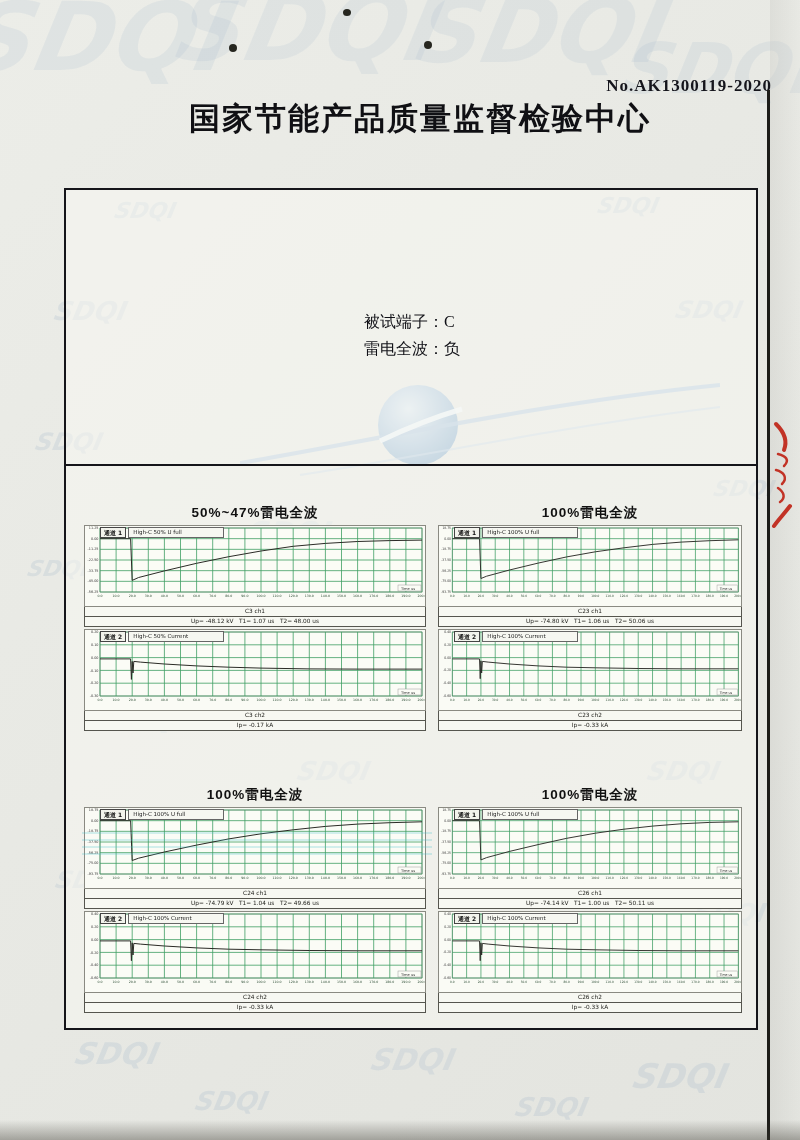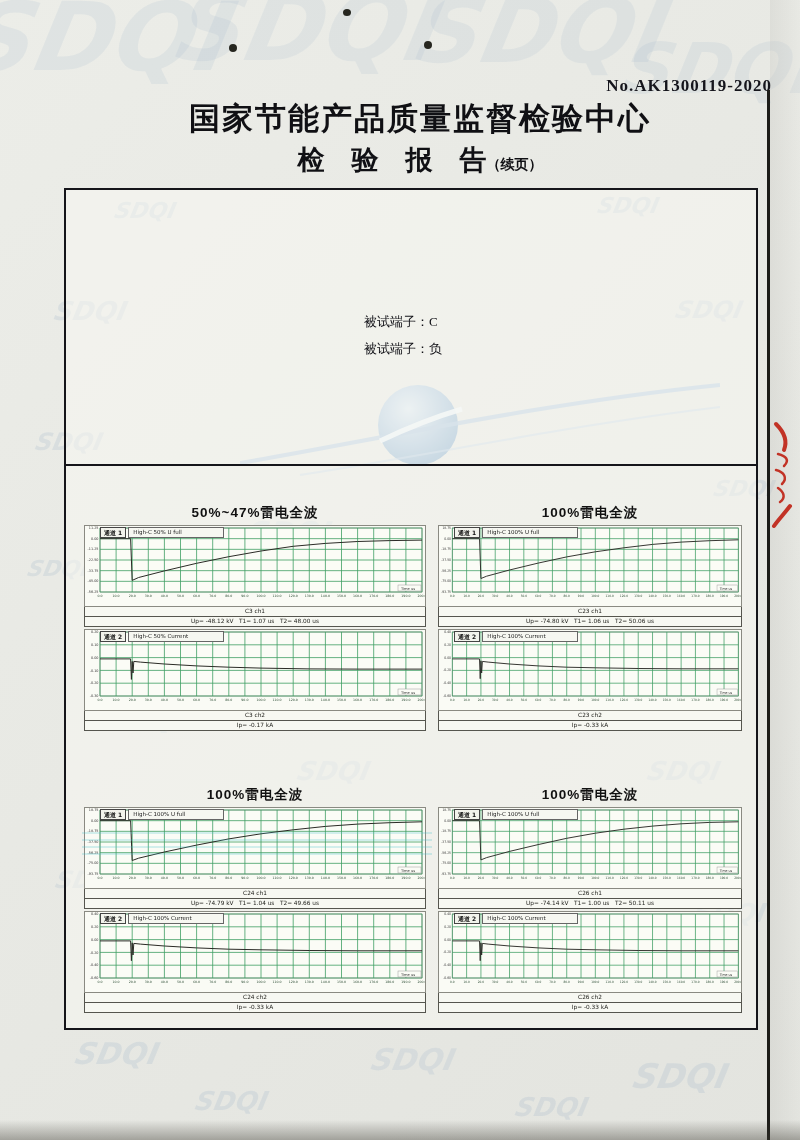--- a/index.html
+++ b/index.html
@@ -29,21 +29,21 @@
   .subtitle{position:absolute;left:40px;top:142px;width:760px;text-align:center;z-index:2;
       font-family:"Liberation Sans",sans-serif;font-size:27px;font-weight:bold;color:#101014;}
   .subtitle .suffix{font-size:14px;font-weight:bold;}
   .page-count{position:absolute;left:0;top:168px;width:728px;text-align:right;z-index:2;
       font-size:15px;font-weight:bold;color:#15151c;}
 
   
   .main-box{position:absolute;left:64px;top:188px;width:690px;height:838px;border:2px solid #15151a;
       background:rgba(248,248,243,.55);z-index:1;}
   .divider{position:absolute;left:0;right:0;top:274px;border-top:2px solid #15151a;}
-  .info-lines{position:absolute;left:298px;top:118px;font-size:13px;color:#101016;line-height:27px;z-index:2;}
+  .info-lines{position:absolute;left:298px;top:118px;font-size:16px;color:#101016;line-height:27px;z-index:2;}
 
   
   .chart-group{position:absolute;z-index:2;}
   .pos-tl{left:84px;top:504px;width:342px;}
   .pos-tr{left:438px;top:504px;width:304px;}
   .pos-bl{left:84px;top:786px;width:342px;}
   .pos-br{left:438px;top:786px;width:304px;}
   .chart-title{font-family:"Liberation Sans",sans-serif;font-size:13.5px;font-weight:bold;color:#111;
       text-align:center;height:16px;margin-bottom:5px;letter-spacing:1px;}
   .scope{position:relative;background:#fafbf5;border:1px solid #8a8a82;}
@@ -100,28 +100,25 @@
       </radialGradient>
     </defs>
     <circle cx="178" cy="70" r="40" fill="url(#sph)" opacity="0.85"></circle>
     <path d="M0,108 C120,88 300,48 480,30" stroke="#b3cbe1" stroke-width="4" fill="none" opacity="0.8"></path>
     <path d="M60,120 C180,102 330,70 480,52" stroke="#c3d6e8" stroke-width="2" fill="none" opacity="0.6"></path>
     <path d="M140,86 C165,74 195,62 222,54" stroke="#f2f7fb" stroke-width="5" fill="none" opacity="0.9"></path>
   </svg>
 
   <div class="report-no">No.AK1300119-2020</div>
   <div class="title">国家节能产品质量监督检验中心</div>
-  <div class="subtitle">
-    <span>检　验　报　告</span><span class="suffix">（续页）</span>
-  </div>
 
   <div class="main-box">
     <div class="info-lines">
       <div>被试端子：C</div>
-      <div>被试端子：负</div>
+      <div>雷电全波：负</div>
     </div>
     <div class="divider"></div>
   </div>
 
   <div class="chart-group pos-tl">
       <div class="chart-title">50%~47%雷电全波</div>
       <div class="scope">
         <div class="scope-head">
           <span class="ch-box">通道 1</span>
           <span class="name-box">High-C 50% U full</span>

